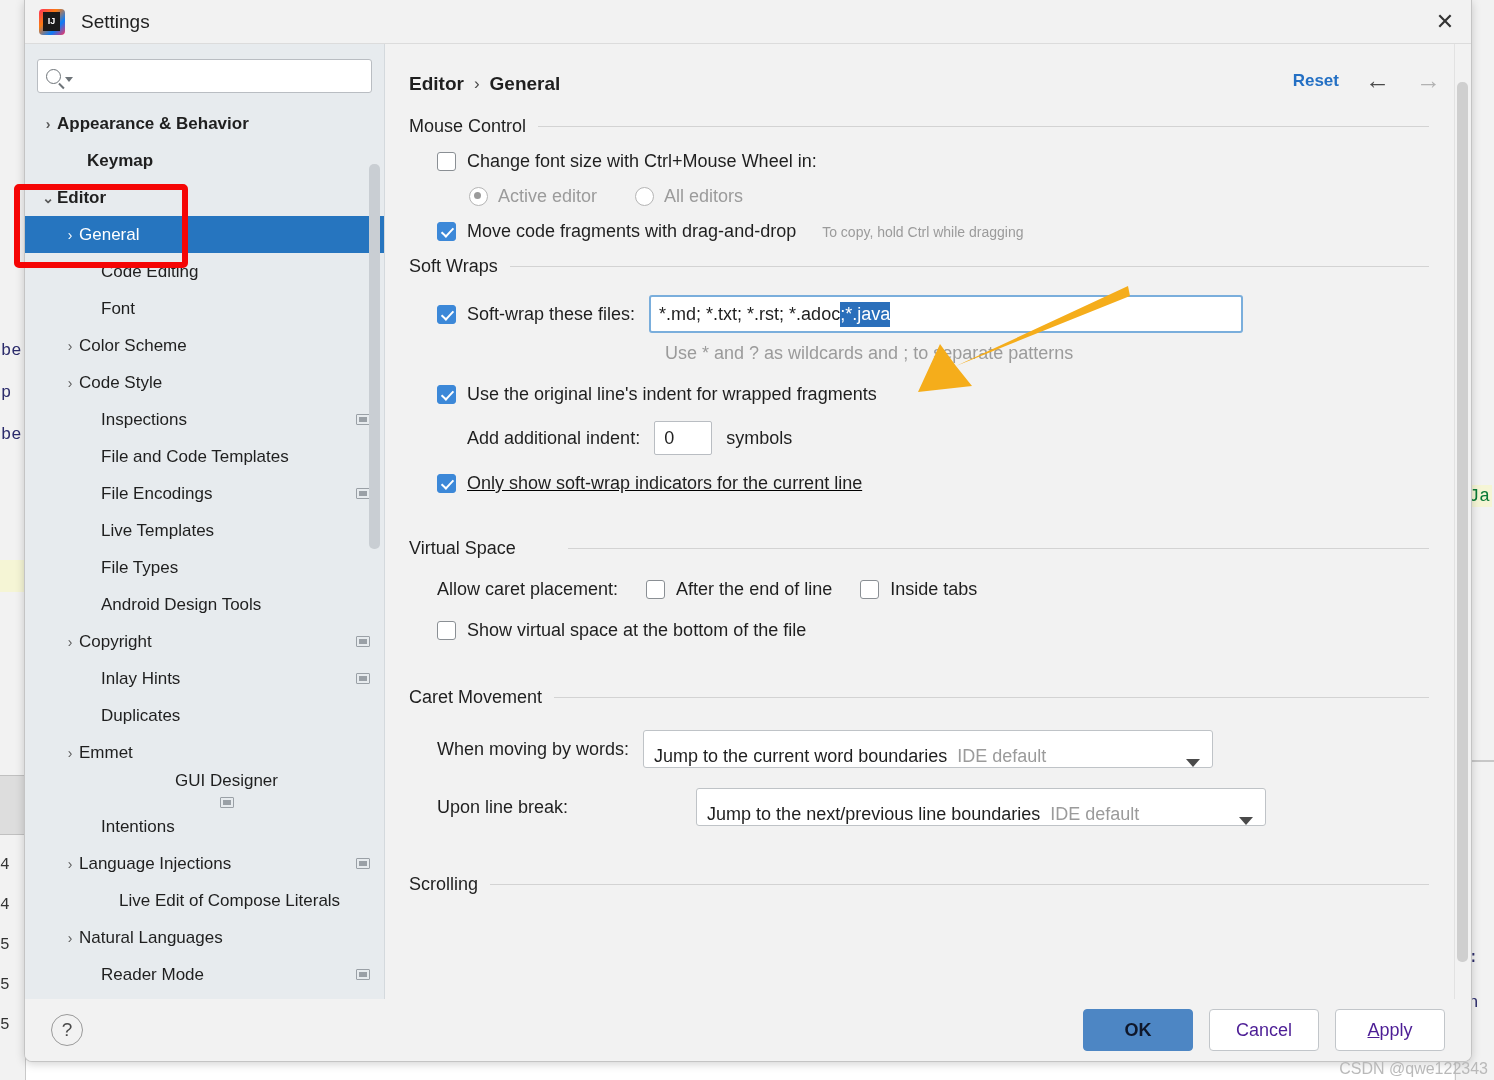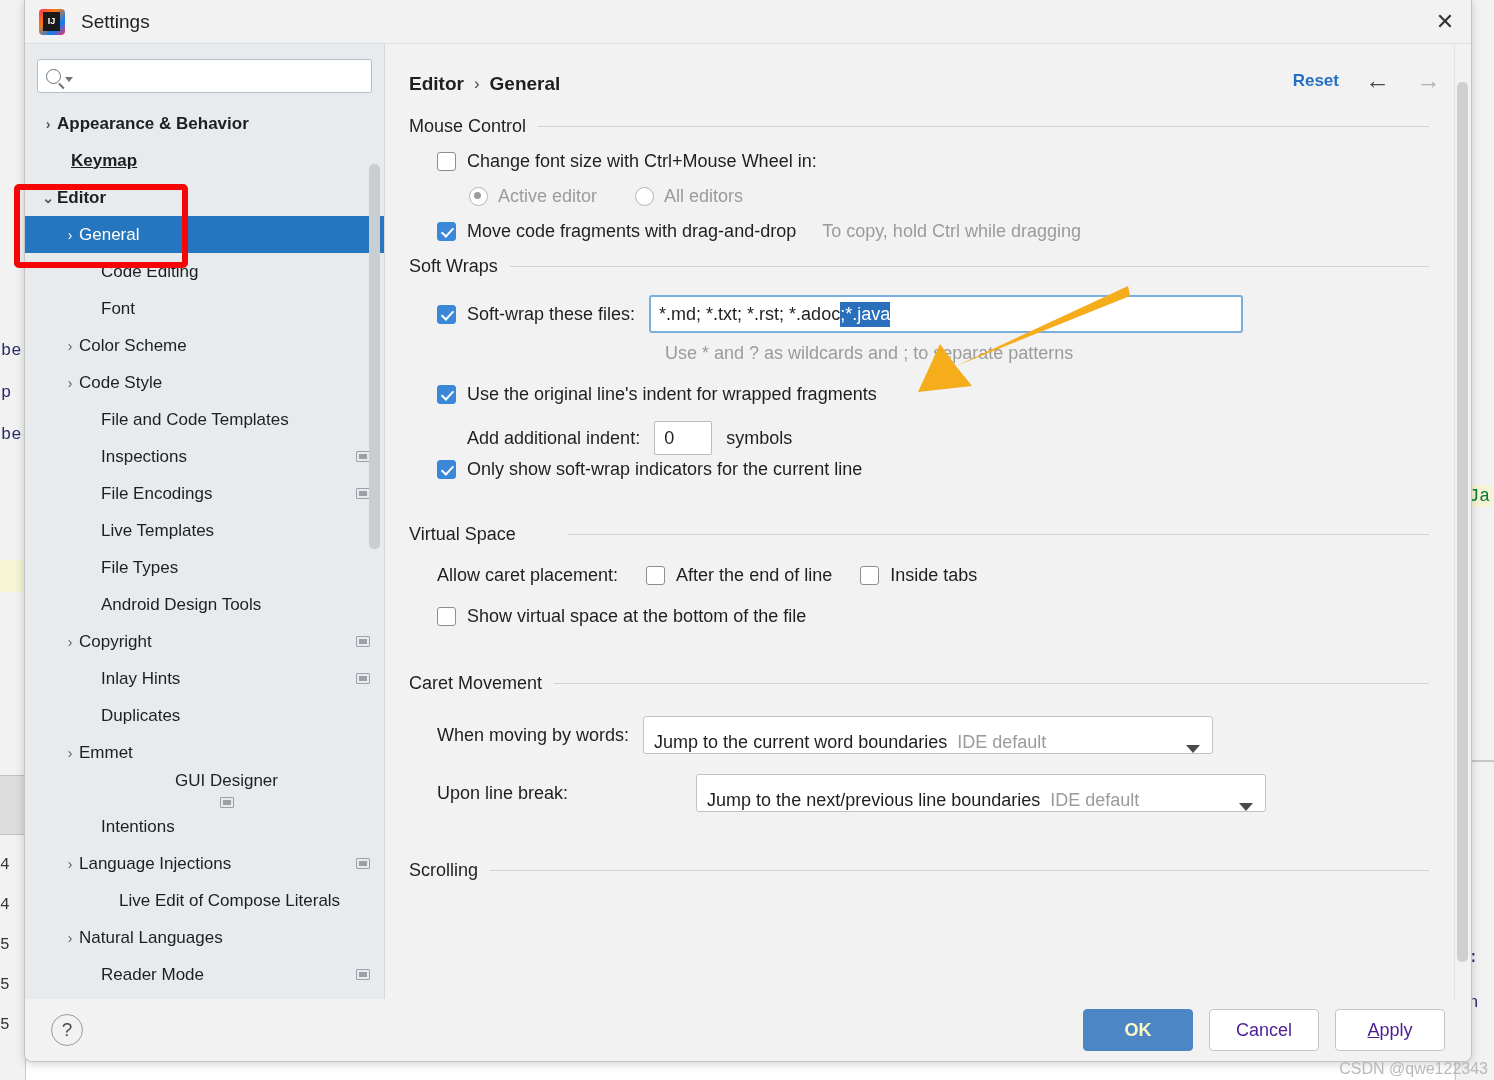--- a/index.html
+++ b/index.html
@@ -201,21 +201,21 @@
   .radio {
     width: 19px; height: 19px; border: 1.8px solid #b5b5b5; border-radius: 50%;
     background: #fff; flex: none; position: relative; cursor: pointer;
   }
   .radio.sel::after {
     content:""; position: absolute; left: 4.3px; top: 4.3px;
     width: 7px; height: 7px; background: #9b9b9b; border-radius: 50%;
   }
   .radio-label { font-size: 18px; color: #9b9b9b; margin-left: 10px; }
 
-  .hint-text { font-size: 18px; color: #9b9b9b; margin-left: 26px; }
+  .hint-text { font-size: 14px; color: #9b9b9b; margin-left: 26px; }
 
   .txtfield {
     width: 594px; height: 38px; background: #fff;
     border: 2px solid #7aaedc; border-radius: 3px;
     margin-left: 14px; display: flex; align-items: center; padding: 0 8px;
     font-size: 18px; color: #1f1f1f; position: relative;
   }
   .sel-text { background: #2a6fbb; color: #fff; padding: 2px 0; }
 
   .sub-hint {
@@ -259,21 +259,21 @@
     width: 32px; height: 32px; border: 1.6px solid #9a9a9a; border-radius: 50%;
     display: flex; align-items: center; justify-content: center;
     font-size: 19px; color: #4a4a4a; cursor: pointer;
   }
   .footer-spacer { flex: 1; }
   .btn {
     height: 42px; min-width: 110px; border-radius: 4px; font-size: 18px;
     display: flex; align-items: center; justify-content: center;
     margin-left: 16px; cursor: pointer;
   }
-  .btn.primary { background: #4d86c4; color: #fef9c3; border: 1px solid #4d86c4; font-weight: bold; }
+  .btn.primary { background: #4d86c4; color: #0f172a; border: 1px solid #4d86c4; font-weight: bold; }
   .btn.normal { background: #fff; color: #4c1d95; border: 1px solid #c2c6ca; }
   .btn u { text-decoration: underline; }
 
   .watermark {
     position: absolute; right: 6px; bottom: 2px;
     font-size: 16px; color: #b9b9b9; font-family: "Liberation Sans", sans-serif;
   }
 
   
   .annot-rect {
@@ -336,21 +336,21 @@
           <div class="mag-caret"></div>
           <input class="search-input" type="text" placeholder="" style="">
         </div>
       </div>
 
       <div class="tree" id="treeRoot">
           <div class="tree-item bold" style="padding-left: 14px;">
             <span class="chev">›</span>
             <span class="tree-label">Appearance &amp; Behavior</span>
           </div>
-          <div class="tree-item bold" style="padding-left: 28px; text-decoration: underline;">
+          <div class="tree-item bold" style="padding-left: 44px;">
             <span class="chev"></span>
             <span class="tree-label">Keymap</span>
           </div>
           <div class="tree-item bold" style="padding-left: 14px;">
             <span class="chev">⌄</span>
             <span class="tree-label">Editor</span>
           </div>
           <div class="tree-item selected" style="padding-left: 36px;">
             <span class="chev">›</span>
             <span class="tree-label">General</span>
@@ -366,26 +366,26 @@
           <div class="tree-item" style="padding-left: 36px;">
             <span class="chev">›</span>
             <span class="tree-label">Color Scheme</span>
           </div>
           <div class="tree-item" style="padding-left: 36px;">
             <span class="chev">›</span>
             <span class="tree-label">Code Style</span>
           </div>
           <div class="tree-item" style="padding-left: 58px;">
             <span class="chev"></span>
+            <span class="tree-label">Inspections</span>
+            <span class="mod-icon"></span>
+          </div>
+          <div class="tree-item" style="padding-left: 58px;">
+            <span class="chev"></span>
             <span class="tree-label">File and Code Templates</span>
-          </div>
-          <div class="tree-item" style="padding-left: 58px;">
-            <span class="chev"></span>
-            <span class="tree-label">Inspections</span>
-            <span class="mod-icon"></span>
           </div>
           <div class="tree-item" style="padding-left: 58px;">
             <span class="chev"></span>
             <span class="tree-label">File Encodings</span>
             <span class="mod-icon"></span>
           </div>
           <div class="tree-item" style="padding-left: 58px;">
             <span class="chev"></span>
             <span class="tree-label">Live Templates</span>
           </div>
@@ -508,21 +508,21 @@
           <span class="cb checked"></span>
           <span class="cb-label">Use the original line's indent for wrapped fragments</span>
         </div>
 
         <div class="row" style="margin-left:58px;margin-top:16px;">
           <span class="plain-label">Add additional indent:</span>
           <span class="numfield">0</span>
           <span class="plain-label">symbols</span>
         </div>
 
-        <div class="row" style="margin-top:4px;">
+        <div class="row" style="margin-top:18px;text-decoration:underline;">
           <span class="cb checked"></span>
           <span class="cb-label">Only show soft-wrap indicators for the current line</span>
         </div>
 
         <div class="section-head" style="margin-top:44px;gap:40px;">
           <span class="section-title">Virtual Space</span>
           <span class="section-rule"></span>
         </div>
 
         <div class="row" style="margin-top:20px;">

